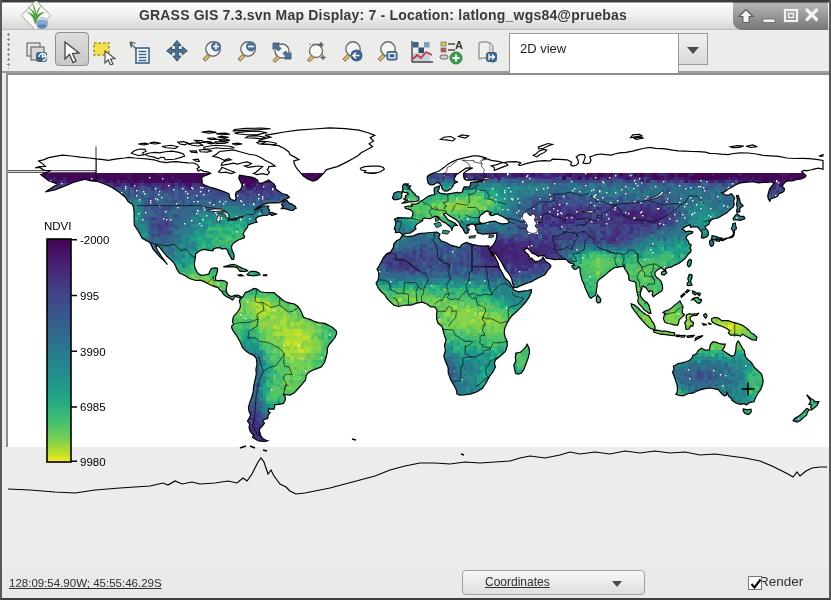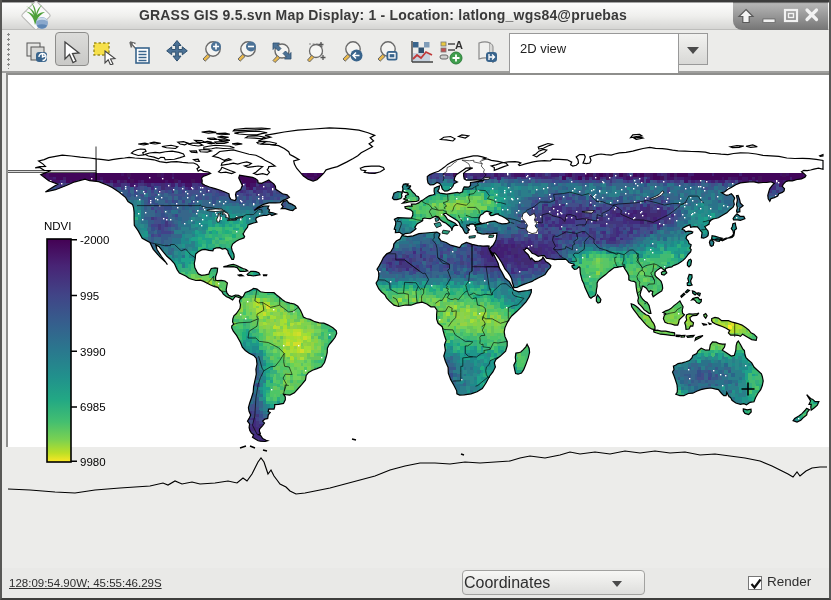--- a/index.html
+++ b/index.html
@@ -27,43 +27,43 @@
 #combo2dbtn:after { content:""; position:absolute; left:8px; top:13px; border:6px solid transparent;
   border-top:7px solid #4a4a4a; }
 #canvas { position:absolute; left:4px; top:73px; width:823px; height:374px; background:#fff;
   border-left:2px solid #8e8e8c; border-top:2px solid #8e8e8c; }
 #map { position:absolute; left:0; top:0; }
 #legend { position:absolute; left:22px; top:135px; }
 #statusbar { position:absolute; left:0; top:568px; width:100%; height:30px; background:#e9e9e7; }
 #coords { position:absolute; left:7px; top:9px; font-size:11.5px; color:#2e2e2e;text-decoration:underline; }
 #statcombo { position:absolute; left:460px; top:2px; width:183px; height:25px;
   background:linear-gradient(#f7f7f5,#dededc); border:1px solid #a2a2a0; border-radius:4px;
-  font-size:16px; color:#2e2e2e; line-height:23px; padding-left:1px; }
+  font-size:12px; color:#2e2e2e; line-height:23px; padding-left:22px;text-decoration:underline; }
 #statcombo:after { content:""; position:absolute; right:22px; top:10px; border:5px solid transparent;
   border-top:6px solid #4a4a4a; }
 #render { position:absolute; left:745px; top:6px; font-size:13.5px; color:#2e2e2e; }
 #cb { position:absolute; left:1px; top:2px; width:14px; height:14px; background:#fff;
   border:1px solid #777; display:inline-block; margin:0; }
-#rlabel { margin-left:20px; }
+#rlabel { margin-left:12px; }
 </style></head>
 <body>
 <div id="win">
 <div id="titlebar">
  <svg id="grassicon" width="46" height="29" viewBox="0 0 46 29">
   <g transform="translate(24,14.5)">
           <rect x="-10.5" y="-10.5" width="21" height="21" rx="2" transform="rotate(45)" fill="#fafafa" stroke="#b8b8b6"></rect>
         </g>
   <g fill="#4ea03a">
    <path d="M23,24 C22,16 17,11 12,10 C18,11 21,13 22,15 C20,9 17,7 14,5 C19,7 22,10 23,13 C22,7 21,4 19,1.5 C23,5 24,9 24,13 C25,9 27,6 30,4 C27,8 26,11 25,14 C27,12 30,11 33,11 C29,13 26,16 25,19 Z"></path>
   </g>
   <circle cx="30" cy="22" r="6" fill="#8aa8cc"></circle>
   <path d="M24.6,20 a6,6 0 0 1 10.8,0 a12,12 0 0 0 -10.8,0 Z" fill="#ccdaea"></path>
   <path d="M24.8,24.5 a6,6 0 0 0 10.4,0 a13,13 0 0 0 -10.4,0 Z" fill="#5e86b4"></path>
  </svg>
- <div id="title">GRASS GIS 9.5.svn Map Display: 1 - Location: latlong_wgs84@pruebas</div>
+ <div id="title">GRASS GIS 7.3.svn Map Display: 7 - Location: latlong_wgs84@pruebas</div>
  <div id="wbtns">
   <svg width="95" height="30" viewBox="0 0 95 30">
    <path d="M13,9.5 L20,16.5 L16.2,16.5 L16.2,22.5 L9.8,22.5 L9.8,16.5 L6,16.5 Z" fill="#f2f2f2" stroke="#5a5a5a" stroke-width="1.2"></path>
    <rect x="30" y="19" width="12" height="3.6" fill="#f2f2f2" stroke="#5a5a5a" stroke-width="0.7"></rect>
    <rect x="52" y="10" width="12" height="11" fill="none" stroke="#f2f2f2" stroke-width="2.2"></rect>
    <rect x="55.5" y="13.5" width="5" height="4" fill="none" stroke="#f2f2f2" stroke-width="1.4"></rect>
    <path d="M74,10 l9.5,9.5 M83.5,10 l-9.5,9.5" stroke="#f2f2f2" stroke-width="3.2" stroke-linecap="round"></path>
   </svg>
  </div>
 </div>

